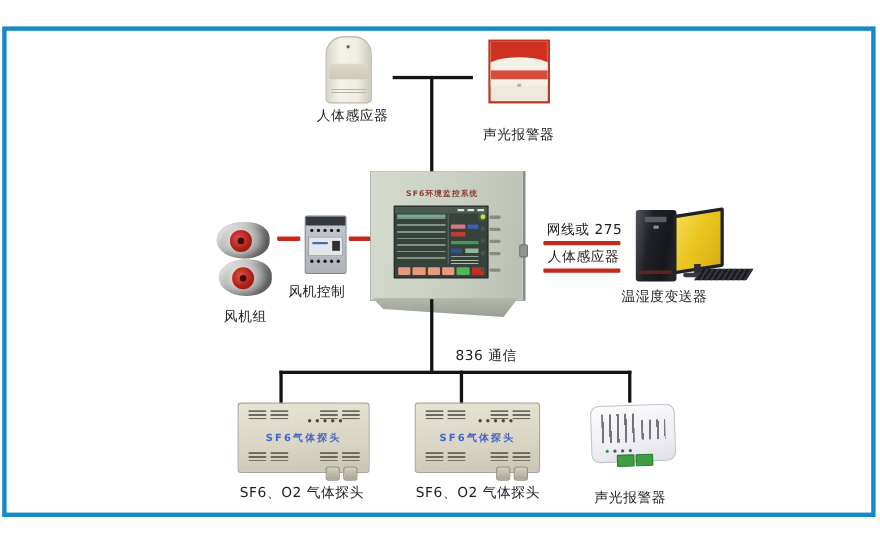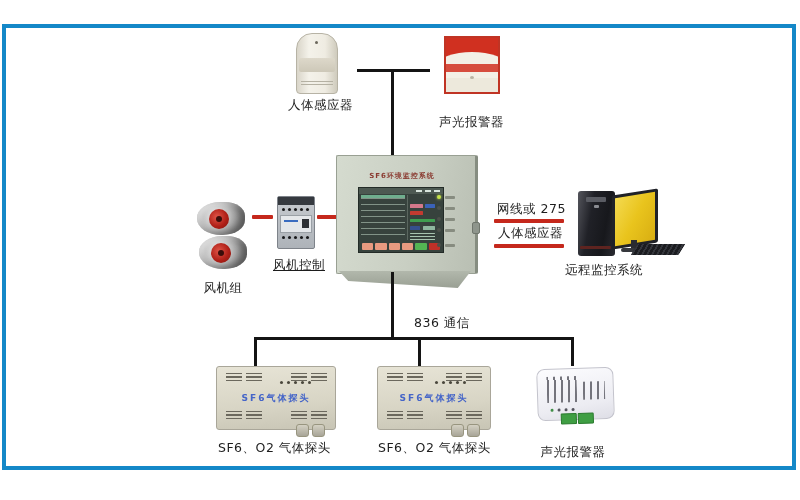--- a/index.html
+++ b/index.html
@@ -145,21 +145,21 @@
 
   <div class="contactor">
     <i class="hd"></i>
     <i class="dots" style="top:11px;"></i>
     <i class="mid">
       <i class="blue"></i>
       <i class="sq"></i>
     </i>
     <i class="dots" style="bottom:9px;"></i>
   </div>
-  <div class="lbl" style="left:273px;top:257px;width:52px;text-decoration:underline;">风机控制</div>
+  <div class="lbl" style="left:262px;top:257px;width:52px;">风机控制</div>
 
   <div class="redlink" style="left:252px;top:215px;width:21px;"></div>
   <div class="redlink" style="left:317px;top:215px;width:20px;"></div>
 
   <div class="panel">
     <div class="title">SF6环境监控系统</div>
     <div class="screen">
       <i class="scr-hd">
         <i style="right:3px;"></i>
         <i style="right:12px;"></i>
@@ -215,21 +215,21 @@
 
   <div class="tower">
     <i class="drive"></i>
     <i class="btn"></i>
     <i class="accent"></i>
   </div>
   <div class="monitor"></div>
   <i class="mon-stand" style="position: absolute; left: 631px; top: 240px;"></i>
   <i class="mon-base" style="position: absolute; left: 621px; top: 248px;"></i>
   <div class="keyboard"></div>
-  <div class="lbl" style="left:564px;top:262px;width:80px;">远程监控系统</div>
+  <div class="lbl" style="left:564px;top:262px;width:80px;">温湿度变送器</div>
 
   <div class="wire" style="left:391px;top:272px;width:3px;height:67px;"></div>
   <div class="wire" style="left:254px;top:337px;width:320px;height:3px;"></div>
   <div class="wire" style="left:254px;top:337px;width:3px;height:30px;"></div>
   <div class="wire" style="left:418px;top:337px;width:3px;height:30px;"></div>
   <div class="wire" style="left:571px;top:337px;width:3px;height:29px;"></div>
   <div class="lbl" style="left:414px;top:315px;width:56px;text-align:left;">836 通信</div>
 
   <div class="probe" style="left:216px;top:366px;">
     <i class="vent" style="left:9px;top:6px;"></i>

